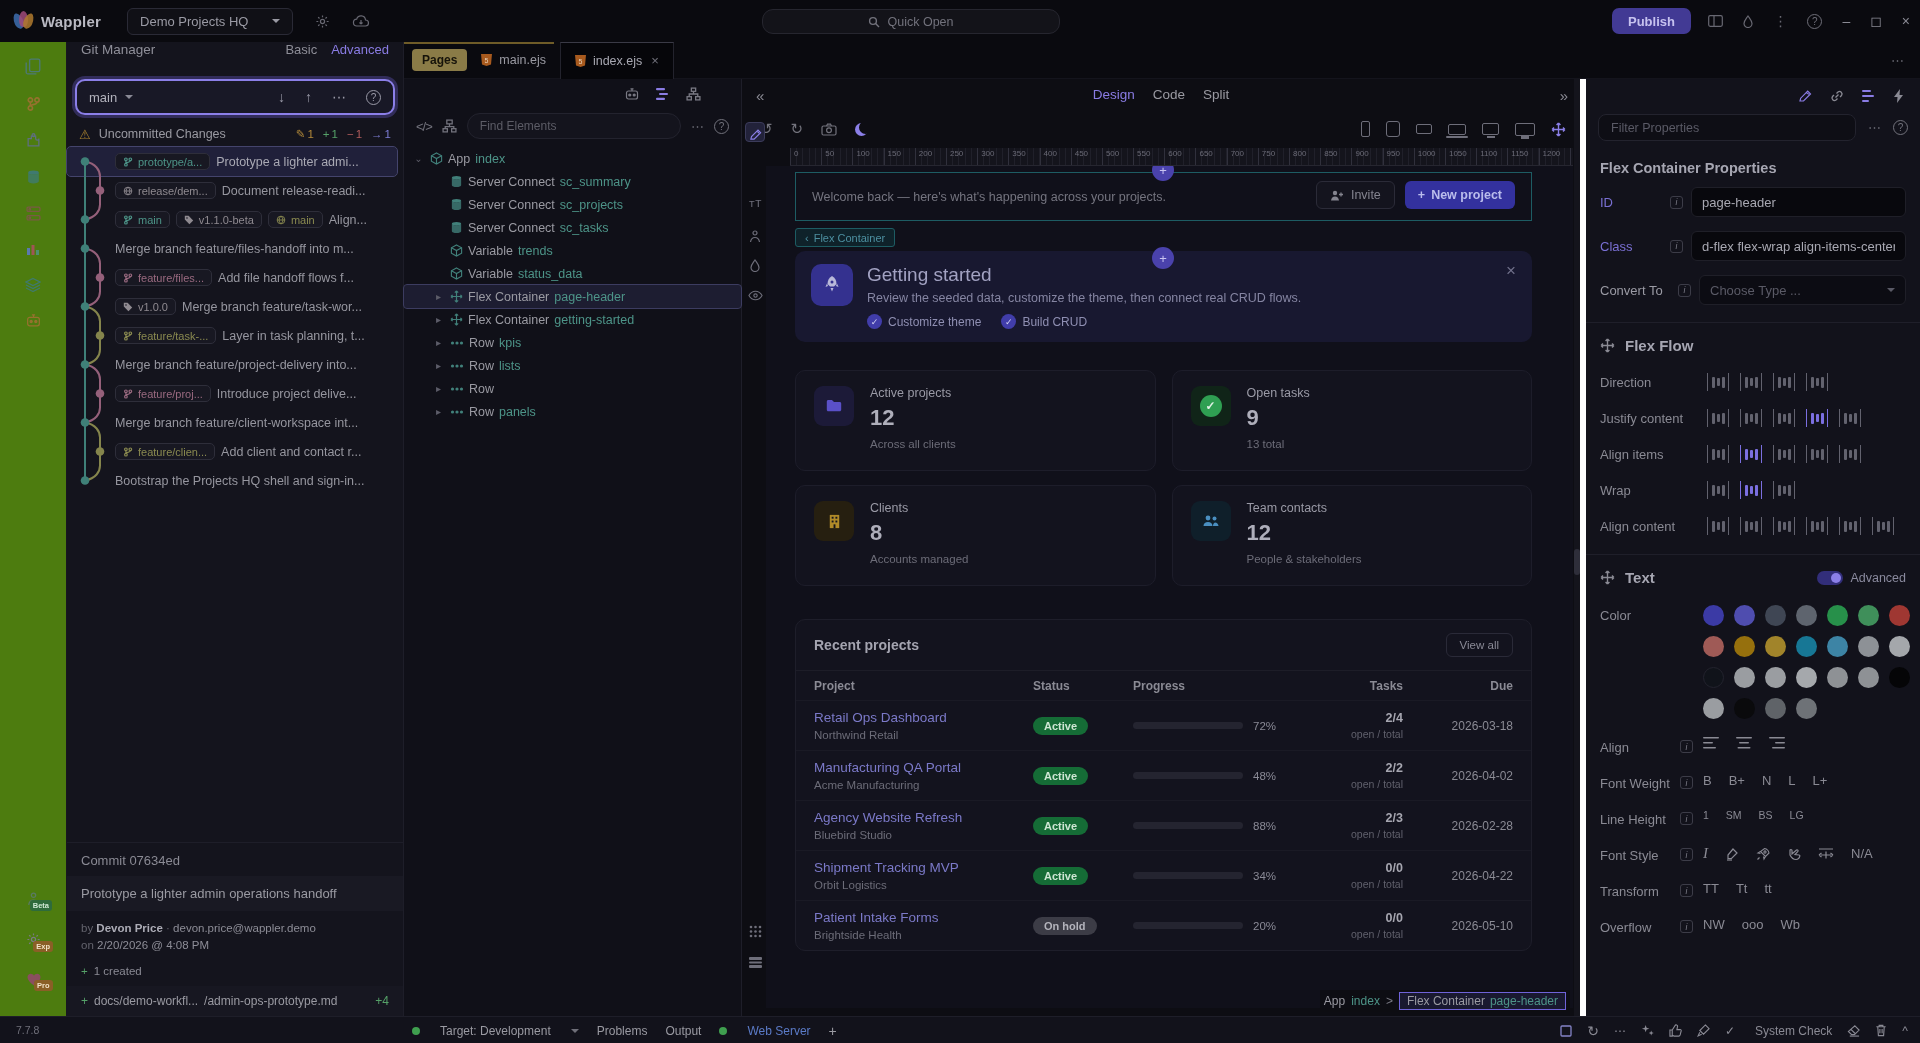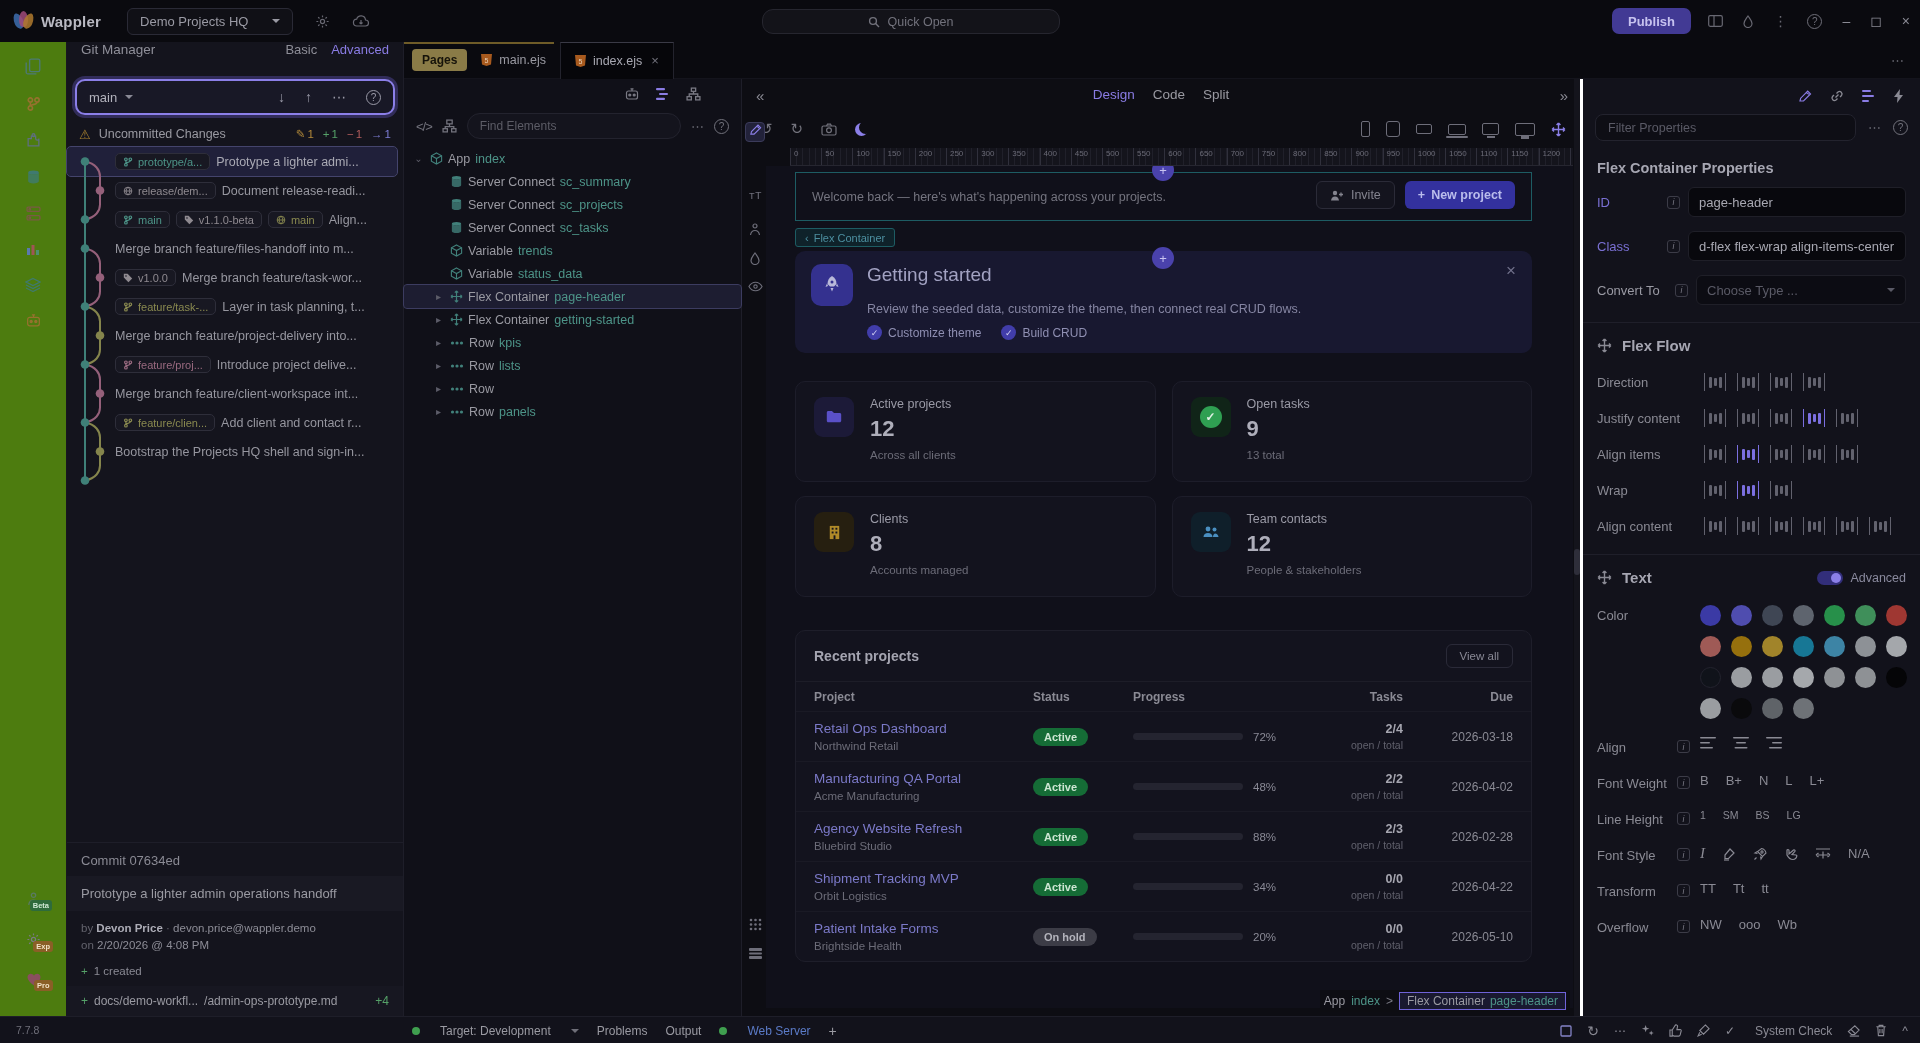--- a/index.html
+++ b/index.html
@@ -117,21 +117,21 @@
   .dev-tab{width:14px;height:16px;border-radius:3px;}
   .dev-phl{width:16px;height:10px;border-radius:2px;}
   .dev-lap{width:18px;height:11px;border-radius:2px;position:relative;}
   .dev-lap::after{content:"";position:absolute;left:-3px;right:-3px;bottom:-4px;height:2px;background:#6e6e7a;border-radius:1px;}
   .dev-mon{width:17px;height:12px;border-radius:2px;position:relative;}
   .dev-mon::after,.dev-monlg::after{content:"";position:absolute;left:50%;transform:translateX(-50%);bottom:-4px;width:8px;height:2.5px;background:#6e6e7a;}
   .dev-monlg{width:20px;height:13px;border-radius:2px;position:relative;}
   .mv-purple{color:#8b7fe8;}
 
   .d-rail{position:absolute;left:0;top:39px;width:24px;z-index:5;}
-  .d-rail-btn{position:absolute;left:3px;width:20px;height:20px;display:flex;align-items:flex-start;justify-content:center;color:#6e6e7a;font-family:Liberation Mono, monospace;}
+  .d-rail-btn{position:absolute;left:3px;width:20px;height:20px;display:flex;align-items:flex-end;justify-content:center;color:#6e6e7a;font-family:Liberation Mono, monospace;}
   .d-rail-btn.active{background:#22223a;border:1px solid #3b3b5a;border-radius:4px;color:#8b7fe8;}
 
   .ruler{position:absolute;left:48px;right:7px;top:69px;height:18px;background:#14141c;border-bottom:1px solid #262630;
        display:flex;overflow:hidden;}
   .rcell{flex:0 0 31.2px;position:relative;border-left:1px solid #30303c;
        background:repeating-linear-gradient(90deg,transparent 0 5.2px,#20202a 5.2px 6.2px);}
   .rcell span{position:absolute;left:3px;top:1px;font-size:8px;color:#6a6a76;}
 
   .canvas{position:absolute;left:24px;right:7px;top:87px;bottom:8px;background:#10101a;overflow:hidden;padding:0 41px 0 29px;}
   .c-scroll{position:absolute;right:0;top:0;bottom:0;width:6px;background:#14141c;}
@@ -147,21 +147,21 @@
        padding:0 13px;color:#babdec;font-size:12.5px;font-weight:bold;}
   .sel-tag{margin-top:7px;display:inline-flex;align-items:center;gap:5px;background:#0f222a;border:1px solid #1d5c63;
        color:#4d8fa0;font-size:11px;padding:2.5px 9px;border-radius:3px;}
   .plus-circle{position:absolute;left:386px;width:22px;height:22px;border-radius:50%;background:#4a42ac;color:#c9c4f2;
        display:flex;align-items:center;justify-content:center;font-size:13px;z-index:6;}
   .plus1{top:-7px;} .plus2{top:81px;}
 
   .gs-card{margin-top:4px;background:#181830;border-radius:10px;padding:13px 16px;display:flex;gap:14px;position:relative;}
   .gs-tile{flex:0 0 42px;width:42px;height:42px;background:#34318f;border-radius:10px;display:flex;align-items:center;justify-content:center;color:#b9b9da;}
   .gs-title{font-size:19px;font-weight:normal;color:#a2a2c2;}
-  .gs-desc{font-size:12.5px;color:#8585a2;margin-top:16px;}
+  .gs-desc{font-size:12.5px;color:#8585a2;margin-top:5px;}
   .gs-checks{display:flex;gap:20px;margin-top:9px;align-items:center;}
   .gs-check{display:flex;gap:6px;align-items:center;font-size:12px;color:#8f8fb2;}
   .chk-dot{width:15px;height:15px;border-radius:50%;background:#413daa;color:#d2d2f2;font-size:9px;display:flex;align-items:center;justify-content:center;}
   .gs-close{position:absolute;right:16px;top:10px;color:#70708a;font-size:17px;}
 
   .kpi-grid{margin-top:28px;display:grid;grid-template-columns:1fr 1fr;gap:14px 16px;}
   .kpi{background:#13131e;border:1px solid #1d1d2a;border-radius:10px;padding:15px 18px;display:flex;gap:16px;height:101px;}
   .kpi-tile{flex:0 0 40px;width:40px;height:40px;border-radius:9px;display:flex;align-items:center;justify-content:center;}
   .kpi-title{font-size:12.5px;color:#9a9aa6;}
   .kpi-value{font-size:22px;font-weight:bold;color:#aeaeba;margin-top:5px;}
@@ -187,21 +187,21 @@
   .t-val{font-size:12.5px;font-weight:bold;color:#a6a6b0;}
   .t-cap{font-size:10.5px;color:#60606c;margin-top:3px;}
   .d-due{font-size:12px;color:#8a8a94;}
 
   .d-breadcrumb{position:absolute;right:10px;bottom:4px;display:flex;gap:6px;align-items:center;font-size:12px;z-index:8;
        background:rgba(13,13,19,.9);padding:2px 4px;}
   .bc-type{color:#9a9aa2;} .bc-name{color:#4d9488;} .bc-sep{color:#7a7a84;}
   .bc-sel{border:1px solid #6f63d8;background:#191930;padding:1px 7px;display:flex;gap:5px;}
 
   
-  .props{position:absolute;left:1580px;top:79px;width:340px;height:937px;background:#12121b;border-left:3px solid #ffffff;}
+  .props{position:absolute;left:1580px;top:79px;width:340px;height:937px;background:#12121b;border-left:6px solid #ffffff;}
   .p-icons{height:33px;display:flex;align-items:center;justify-content:flex-end;gap:18px;padding:0 16px;color:#8a8a94;}
   .purple{color:#8a7ce4;}
   .p-filter{display:flex;align-items:center;gap:12px;padding:2px 12px 6px;color:#72727c;}
   .filter-input{flex:1;height:27px;background:#0e0e15;border:1px solid #23232e;border-radius:8px;color:#8f8f99;
        font-size:12.5px;padding:0 12px;outline:none;font-family:"Liberation Sans",sans-serif;}
   .filter-input::placeholder{color:#5a5a66;}
   .p-title{padding:13px 14px 4px;font-size:14.5px;font-weight:bold;color:#a6a6b2;}
   .f-row{display:flex;align-items:center;padding:7px 14px;gap:8px;}
   .f-label{flex:0 0 62px;font-size:13px;}
   .lbl-purple{color:#7a70d4;} .lbl-gray{color:#9a9aa4;}
@@ -511,20 +511,34 @@
                 <circle cx="6" cy="6" r="4.6"></circle>
                 <path d="M1.4 6h9.2M6 1.4c-3 3-3 6.2 0 9.2 3-3 3-6.2 0-9.2z"></path>
               </svg>
             </span>
             <span>main</span>
           </span>
           <span class="c-msg">Align...</span>
         </div>
         <div class="c-row">
           <span class="c-msg">Merge branch feature/files-handoff into m...</span>
+        </div>
+        <div class="c-row">
+          <span class="badge bg-pink">
+            <span>
+              <svg width="10" height="10" viewBox="0 0 12 12" fill="none" stroke="currentColor" stroke-width="1.4">
+                <circle cx="3.5" cy="2.8" r="1.6"></circle>
+                <circle cx="3.5" cy="9.2" r="1.6"></circle>
+                <circle cx="8.8" cy="2.8" r="1.6"></circle>
+                <path d="M8.8 4.4c0 2.2-5.3 1.8-5.3 3.2M3.5 4.4v3.2"></path>
+              </svg>
+            </span>
+            <span>feature/files...</span>
+          </span>
+          <span class="c-msg">Add file handoff flows f...</span>
         </div>
         <div class="c-row">
           <span class="badge bg-gray">
             <span>
               <svg width="10" height="10" viewBox="0 0 12 12" fill="currentColor">
                 <path d="M1 1h4.5L11 6.5 6.5 11 1 5.5z"></path>
                 <circle cx="3.6" cy="3.6" r="1" fill="#181822"></circle>
               </svg>
             </span>
             <span>v1.0.0</span>

